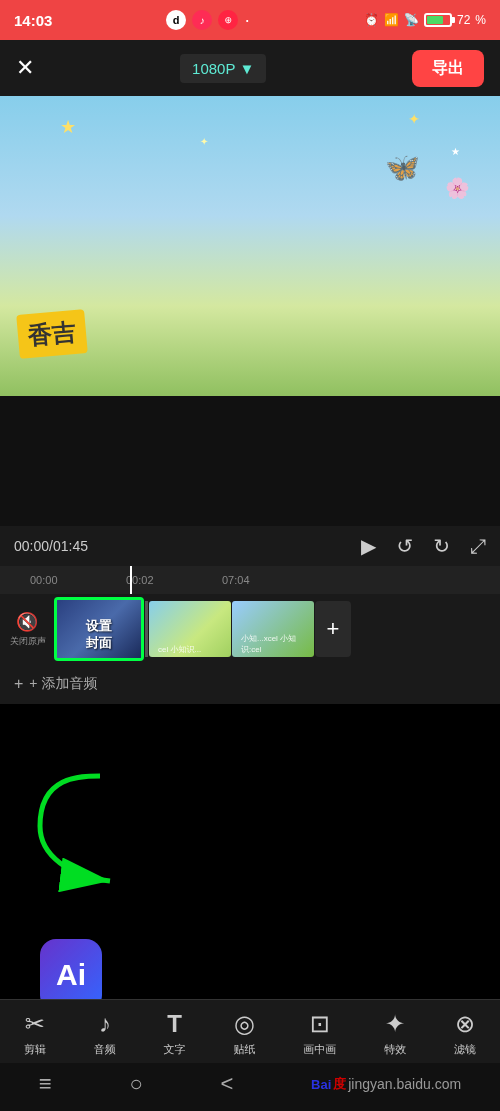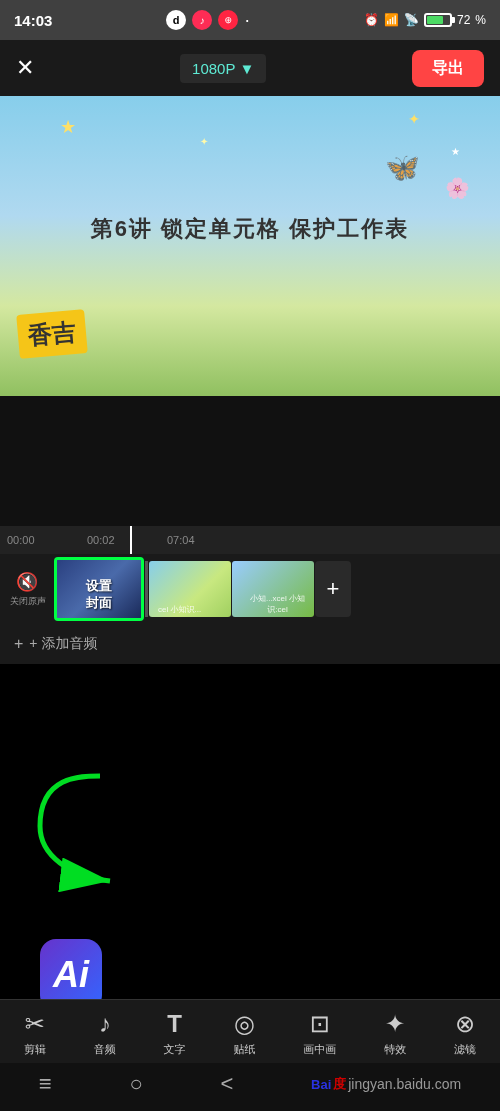--- a/index.html
+++ b/index.html
@@ -9,21 +9,21 @@
       background: #000;
       font-family: 'Arial', sans-serif;
       overflow: hidden;
       position: relative;
     }
 
     
     #status-bar {
       width: 100%;
       height: 40px;
-      background: #404040;
+      background: #ef4444;
       display: flex;
       align-items: center;
       justify-content: space-between;
       padding: 16px 14px;
       position: relative;
       z-index: 10;
     }
     #status-time {
       color: #fff;
       font-size: 15px;
@@ -208,22 +208,22 @@
     .ctrl-btn {
       color: #ccc;
       font-size: 20px;
       cursor: pointer;
     }
     #timeline-ruler {
       height: 28px;
       background: #222;
       display: flex;
       align-items: center;
-      padding: 0 130px 0 7px;
-      gap: 0;
+      padding: 0 130px 0 30px;
+      gap: 16px;
       overflow: hidden;
       position: relative;
     }
     #ruler-line {
       position: absolute;
       left: 130px;
       top: 0;
       bottom: 0;
       width: 2px;
       background: #fff;
@@ -405,23 +405,22 @@
       background: linear-gradient(135deg, #6633cc, #3366ff);
       border-radius: 16px;
       display: flex;
       align-items: center;
       justify-content: center;
       cursor: pointer;
       box-shadow: 0 4px 12px rgba(0,0,0,0.5);
     }
     #ai-label {
       color: #fff;
-      font-size: 36px;
-      font-weight: bold;
-      font-style: italic;
+      font-size: 30px;
+      font-weight: bold;
     }
 
     
     #main-content {
       position: relative;
       width: 100%;
       height: 1071px; 
     }
 
     
@@ -470,36 +469,44 @@
   <div id="video-preview">
 
     <span class="star" style="top:20px;left:60px;">★</span>
     <span class="star" style="top:15px;right:80px;font-size:14px;">✦</span>
     <span class="star" style="top:50px;right:40px;font-size:10px;color:#fff;">★</span>
     <span class="star" style="top:40px;left:200px;font-size:10px;color:#fffaaa;">✦</span>
 
     <span style="position:absolute;top:55px;right:80px;font-size:28px;color:rgba(255,255,255,0.7);">🦋</span>
     <span style="position:absolute;top:80px;right:30px;font-size:20px;color:rgba(200,50,50,0.8);">🌸</span>
 
-    <div id="preview-subtitle">第6讲 锁定单元格 保护工作表</div>
     <div id="preview-badge">香吉</div>
   </div>
 
   <div id="arrow-area">
 
     <svg id="green-arrow-svg" width="160" height="130" viewBox="0 0 160 130">
       <defs>
         <marker id="arrowhead" markerWidth="10" markerHeight="7" refX="10" refY="3.5" orient="auto">
           <polygon points="0 0, 10 3.5, 0 7" fill="#00dd22"></polygon>
         </marker>
       </defs>
       <path d="M 80 10 C 60 10, 20 10, 20 60 C 20 90, 50 110, 90 115" stroke="#00dd22" stroke-width="5" fill="none" marker-end="url(#arrowhead)"></path>
     </svg>
   </div>
 
+  <div id="playback-bar">
+    <span id="time-display">00:00/01:45</span>
+    <div id="playback-controls">
+      <span class="ctrl-btn">▶</span>
+      <span class="ctrl-btn">↺</span>
+      <span class="ctrl-btn">↻</span>
+      <span class="ctrl-btn">⤢</span>
+    </div>
+  </div>
 
   <div id="timeline-ruler">
     <div id="ruler-line"></div>
     <div class="ruler-tick">00:00</div>
     <div class="ruler-tick">00:02</div>
     <div class="ruler-tick">07:04</div>
   </div>
 
   <div id="tracks-container">
     <div id="audio-track-row">
@@ -513,21 +520,21 @@
         <div id="cover-clip">
           <div style="position:absolute;top:0;left:0;right:0;bottom:0;background:linear-gradient(135deg,#2a4080,#4a6aaa,#1a2a5a);"></div>
           <div id="cover-label" style="position:absolute;bottom:6px;left:50%;transform:translateX(-50%);color:#fff;font-size:13px;font-weight:bold;white-space:nowrap;text-align:center;line-height:1.3;text-shadow:1px 1px 2px rgba(0,0,0,0.8);">设置<br>封面</div>
         </div>
 
         <div style="width:3px;height:56px;background:#555;flex-shrink:0;"></div>
 
         <div class="small-clip" style="background:linear-gradient(135deg,#87ceeb 0%,#c8e880 60%,#a0d060 100%);">
           <div class="small-clip-text">cel 小知识...</div>
         </div>
-        <div class="small-clip" style="background:linear-gradient(135deg,#99ccff 0%,#77bb44 100%);text-align:center;">
+        <div class="small-clip" style="background:linear-gradient(135deg,#99ccff 0%,#77bb44 100%);">
           <div class="small-clip-text">小知...xcel 小知识:cel</div>
         </div>
 
         <div id="add-clip-btn">
           <span style="color:#fff;font-size:22px;">+</span>
         </div>
       </div>
     </div>
 
     <div id="add-audio-row">

